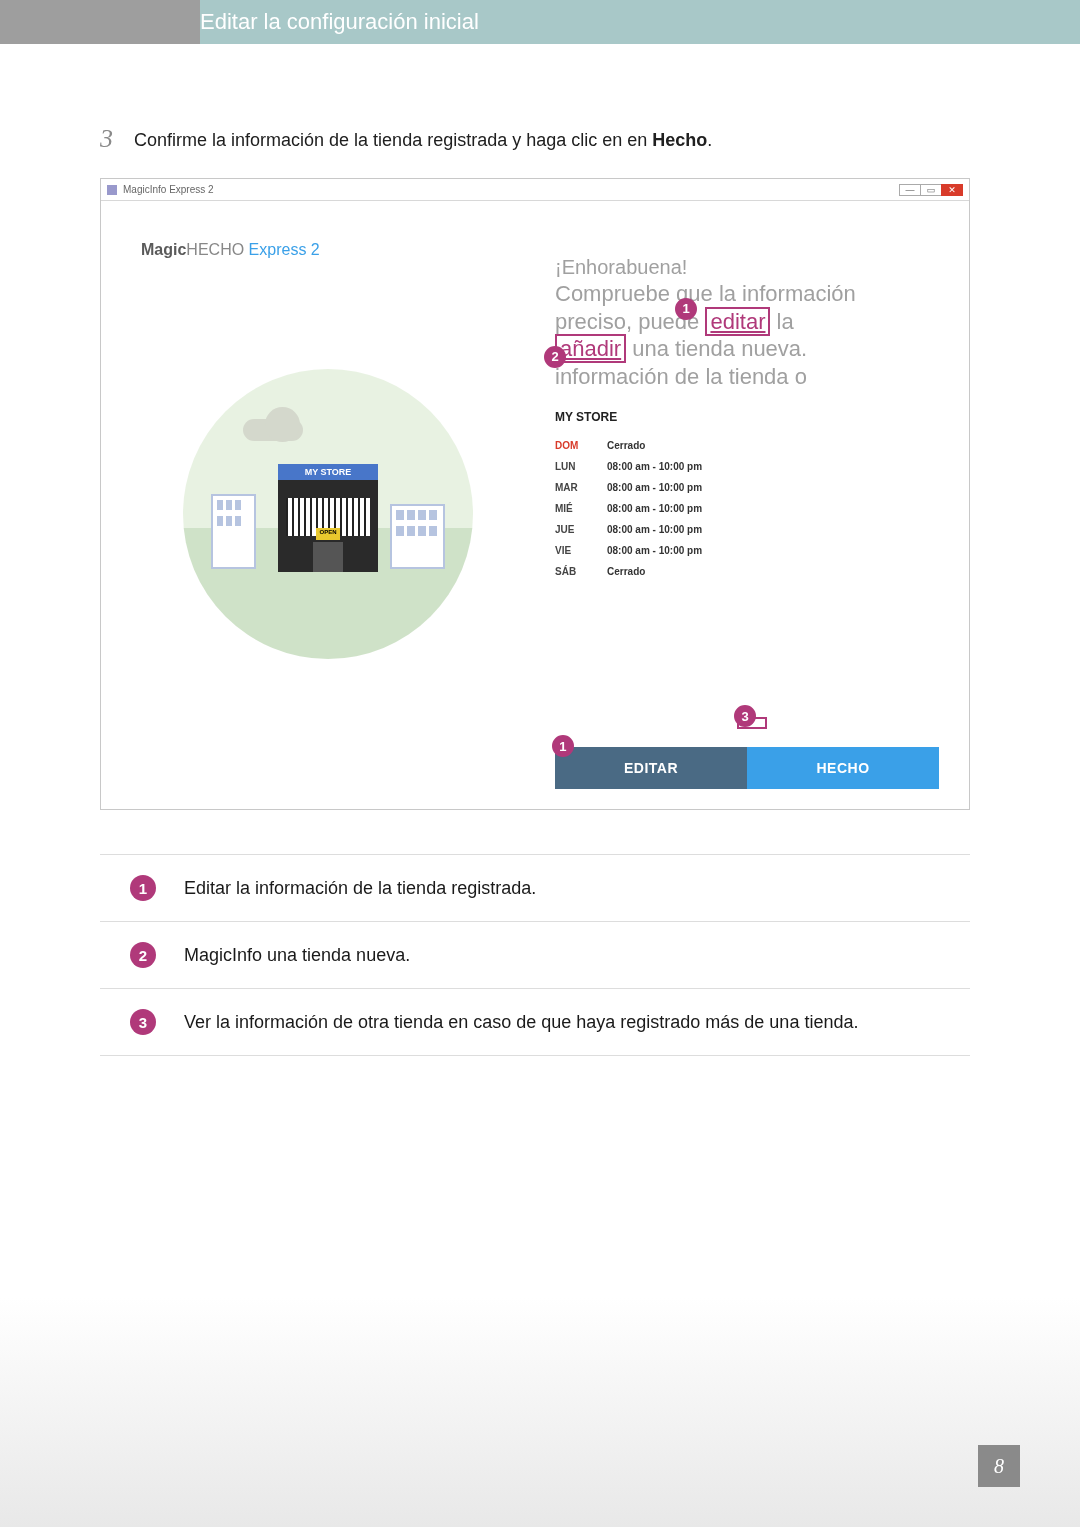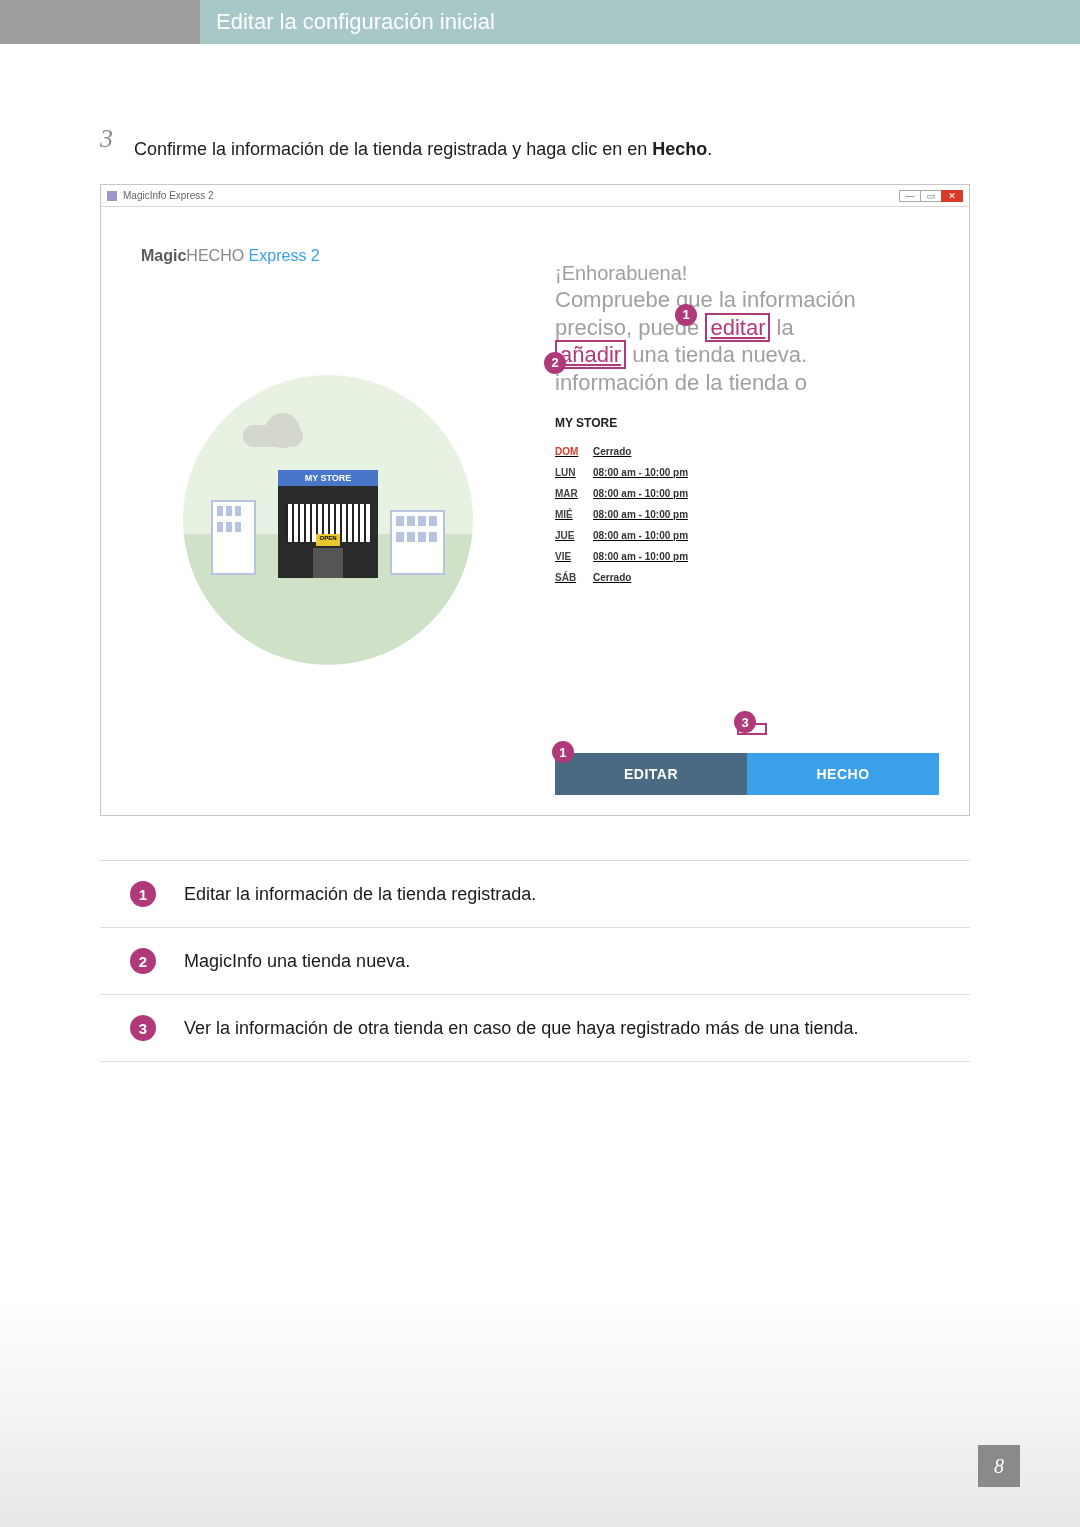--- a/index.html
+++ b/index.html
@@ -17,21 +17,20 @@
   }
   .header-left {
     width: 200px;
     background: #9e9e9e;
   }
   .header-right {
     flex: 1;
     background: #a8c8c8;
     display: flex;
     align-items: center;
-    padding-left: 16px;
     color: #fff;
     font-size: 22px;
     font-weight: 300;
   }
   .content {
     padding: 80px 106px 0 100px;
   }
   .step-row {
     display: flex;
     gap: 16px;
@@ -42,21 +41,20 @@
     color: #8a8a8a;
     font-weight: 300;
     width: 18px;
     font-family: Georgia, serif;
     font-style: italic;
   }
   .step-text {
     font-size: 18px;
     color: #202020;
     padding-top: 6px;
-    margin-top: 9px;
   }
   .screenshot {
     border: 1px solid #c8c8c8;
     background: #fff;
     margin-left: 0;
     width: 870px;
     height: 632px;
     position: relative;
   }
   .titlebar {
@@ -152,21 +150,21 @@
     font-weight:bold;
     display:flex; align-items:center; justify-content:center;
     border:2px solid #b0397a;
   }
   .callout.c-1 { top:43px; left:120px; }
   .callout.c-2 { top:91px; left:-11px; }
   .callout.c-3-pager { top:-12px; left:-3px; }
   .callout.c-1-btn { top:-12px; left:-3px; }
   .store-title { font-size:12px; font-weight:bold; color:#222; margin-bottom:16px; }
   .hours-table { font-size:10px; }
-  .hours-table .hr { display:flex; gap:8px; margin-bottom:10px;text-decoration:underline; }
+  .hours-table .hr { display:flex; gap:22px; margin-bottom:10px; }
   .hours-table .day { width:30px; font-weight:bold; color:#444; }
   .hours-table .day.dom { color:#d83b2a; }
   .hours-table .time { color:#333; font-weight:bold; }
   .pager-wrap { position:relative; }
   .btn-row {
     position:absolute; bottom:20px; left:20px; right:30px;
     display:flex;
   }
   .btn {
     flex:1; height:42px;

